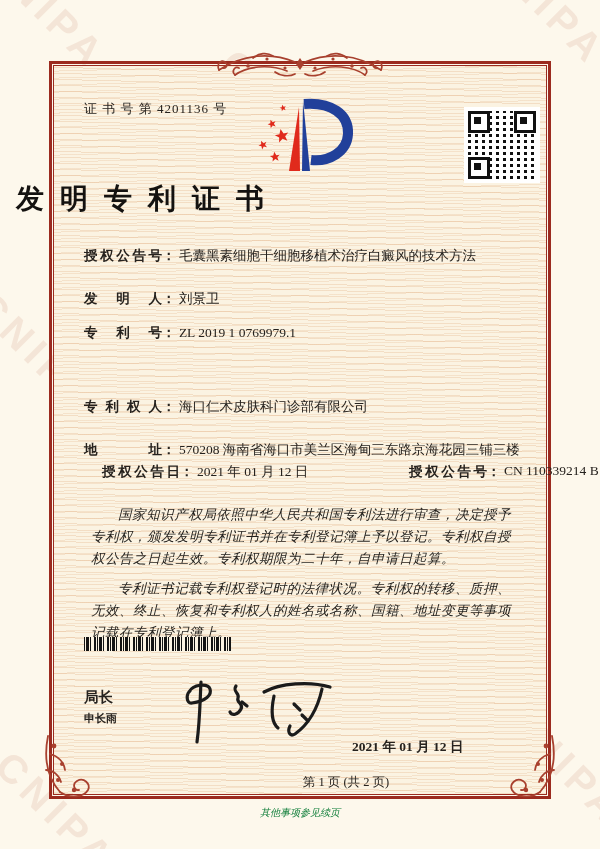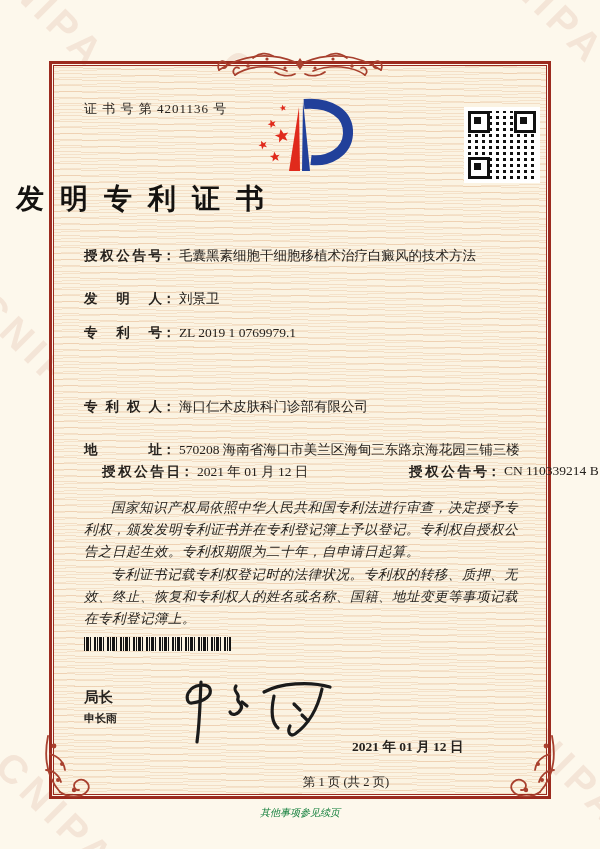--- a/index.html
+++ b/index.html
@@ -56,21 +56,21 @@
   }
   .colon{font-weight:600; vertical-align:top;}
   .fvalue{display:inline-block; vertical-align:top; max-width:382px; font-weight:500;}
   .grant-right{position:absolute; left:307px; top:0; white-space:nowrap;}
   .grant-wrap{position:absolute; left:84px; top:463px; width:460px; font-size:13.5px;margin-left:18px;}
   .body-text{
     position:absolute; left:83px; top:496px; width:436px;
     font-size:13.5px; line-height:22px; font-style:italic;
     letter-spacing:0.5px; color:#211f1c; text-align:justify;
   }
-  .body-text p{margin:1px; text-indent:2em;}
+  .body-text p{margin:8px; text-indent:2em;}
   .barcode{
     position:absolute; left:84px; top:637px; width:147px; height:14px;
     background-image:repeating-linear-gradient(90deg,
       #141414 0 1px, #fbf3e2 1px 2px,
       #141414 2px 5px, #fbf3e2 5px 6px,
       #141414 6px 7px, #fbf3e2 7px 10px,
       #141414 10px 12px, #fbf3e2 12px 13px);
   }
   .director-title{position:absolute; left:84px; top:688px; font-size:14.5px; font-weight:700;}
   .director-name{position:absolute; left:84px; top:711px; font-size:11px; font-weight:700;}

